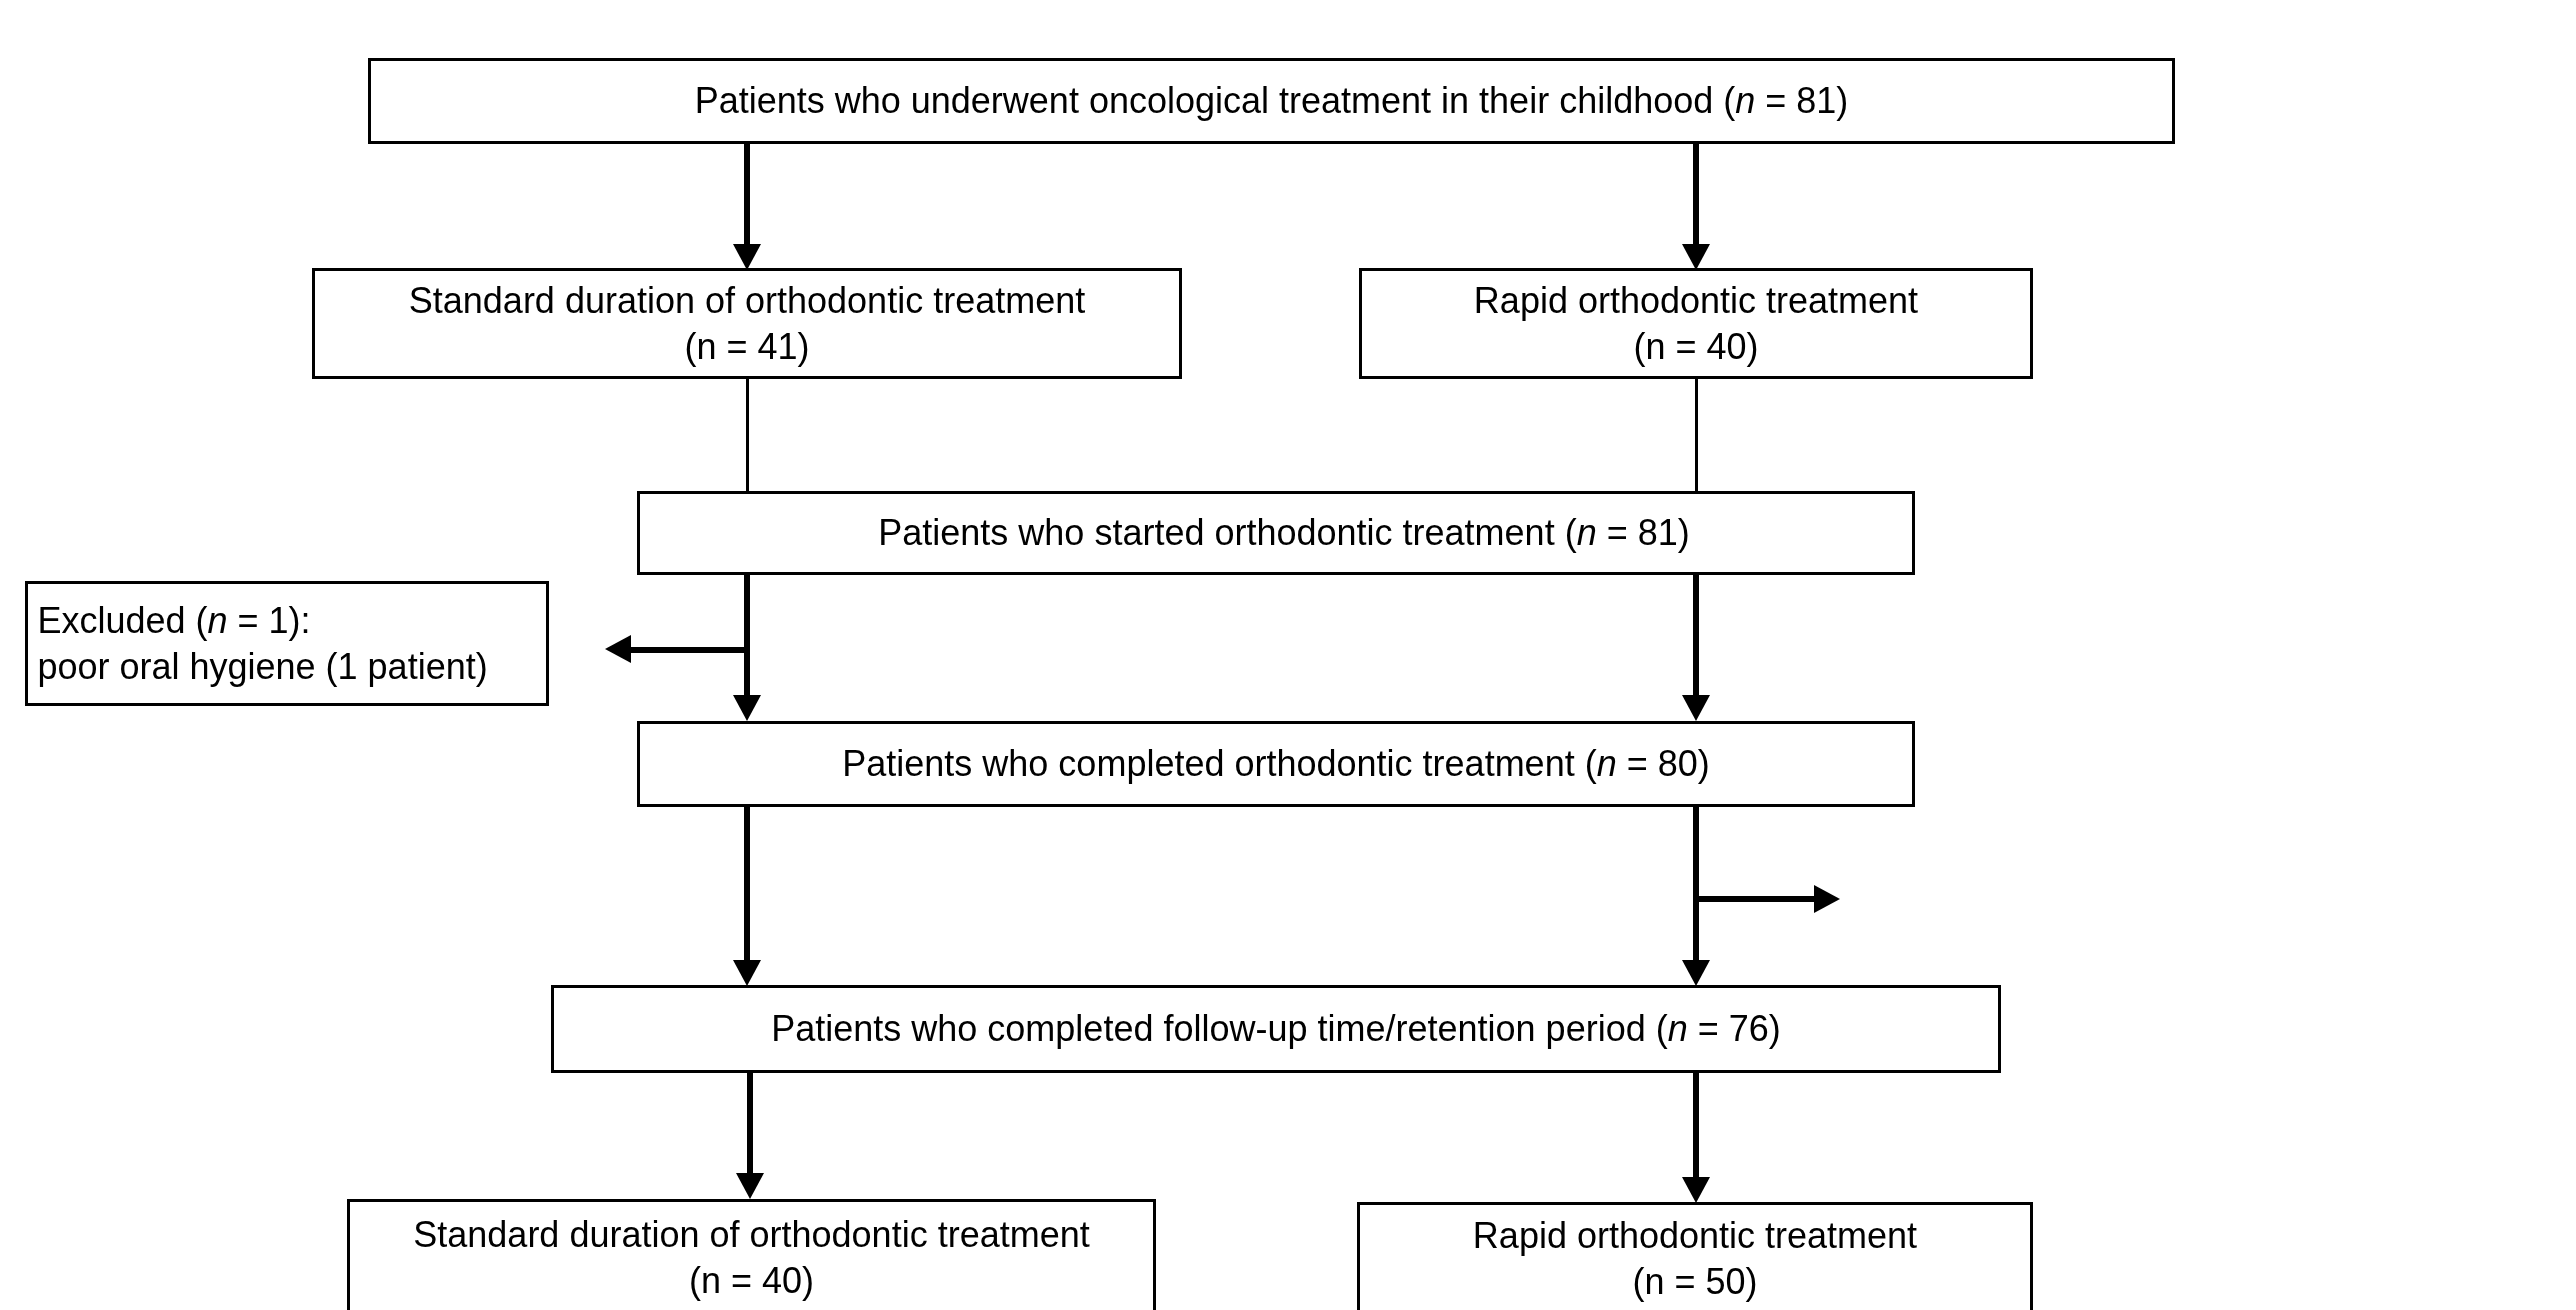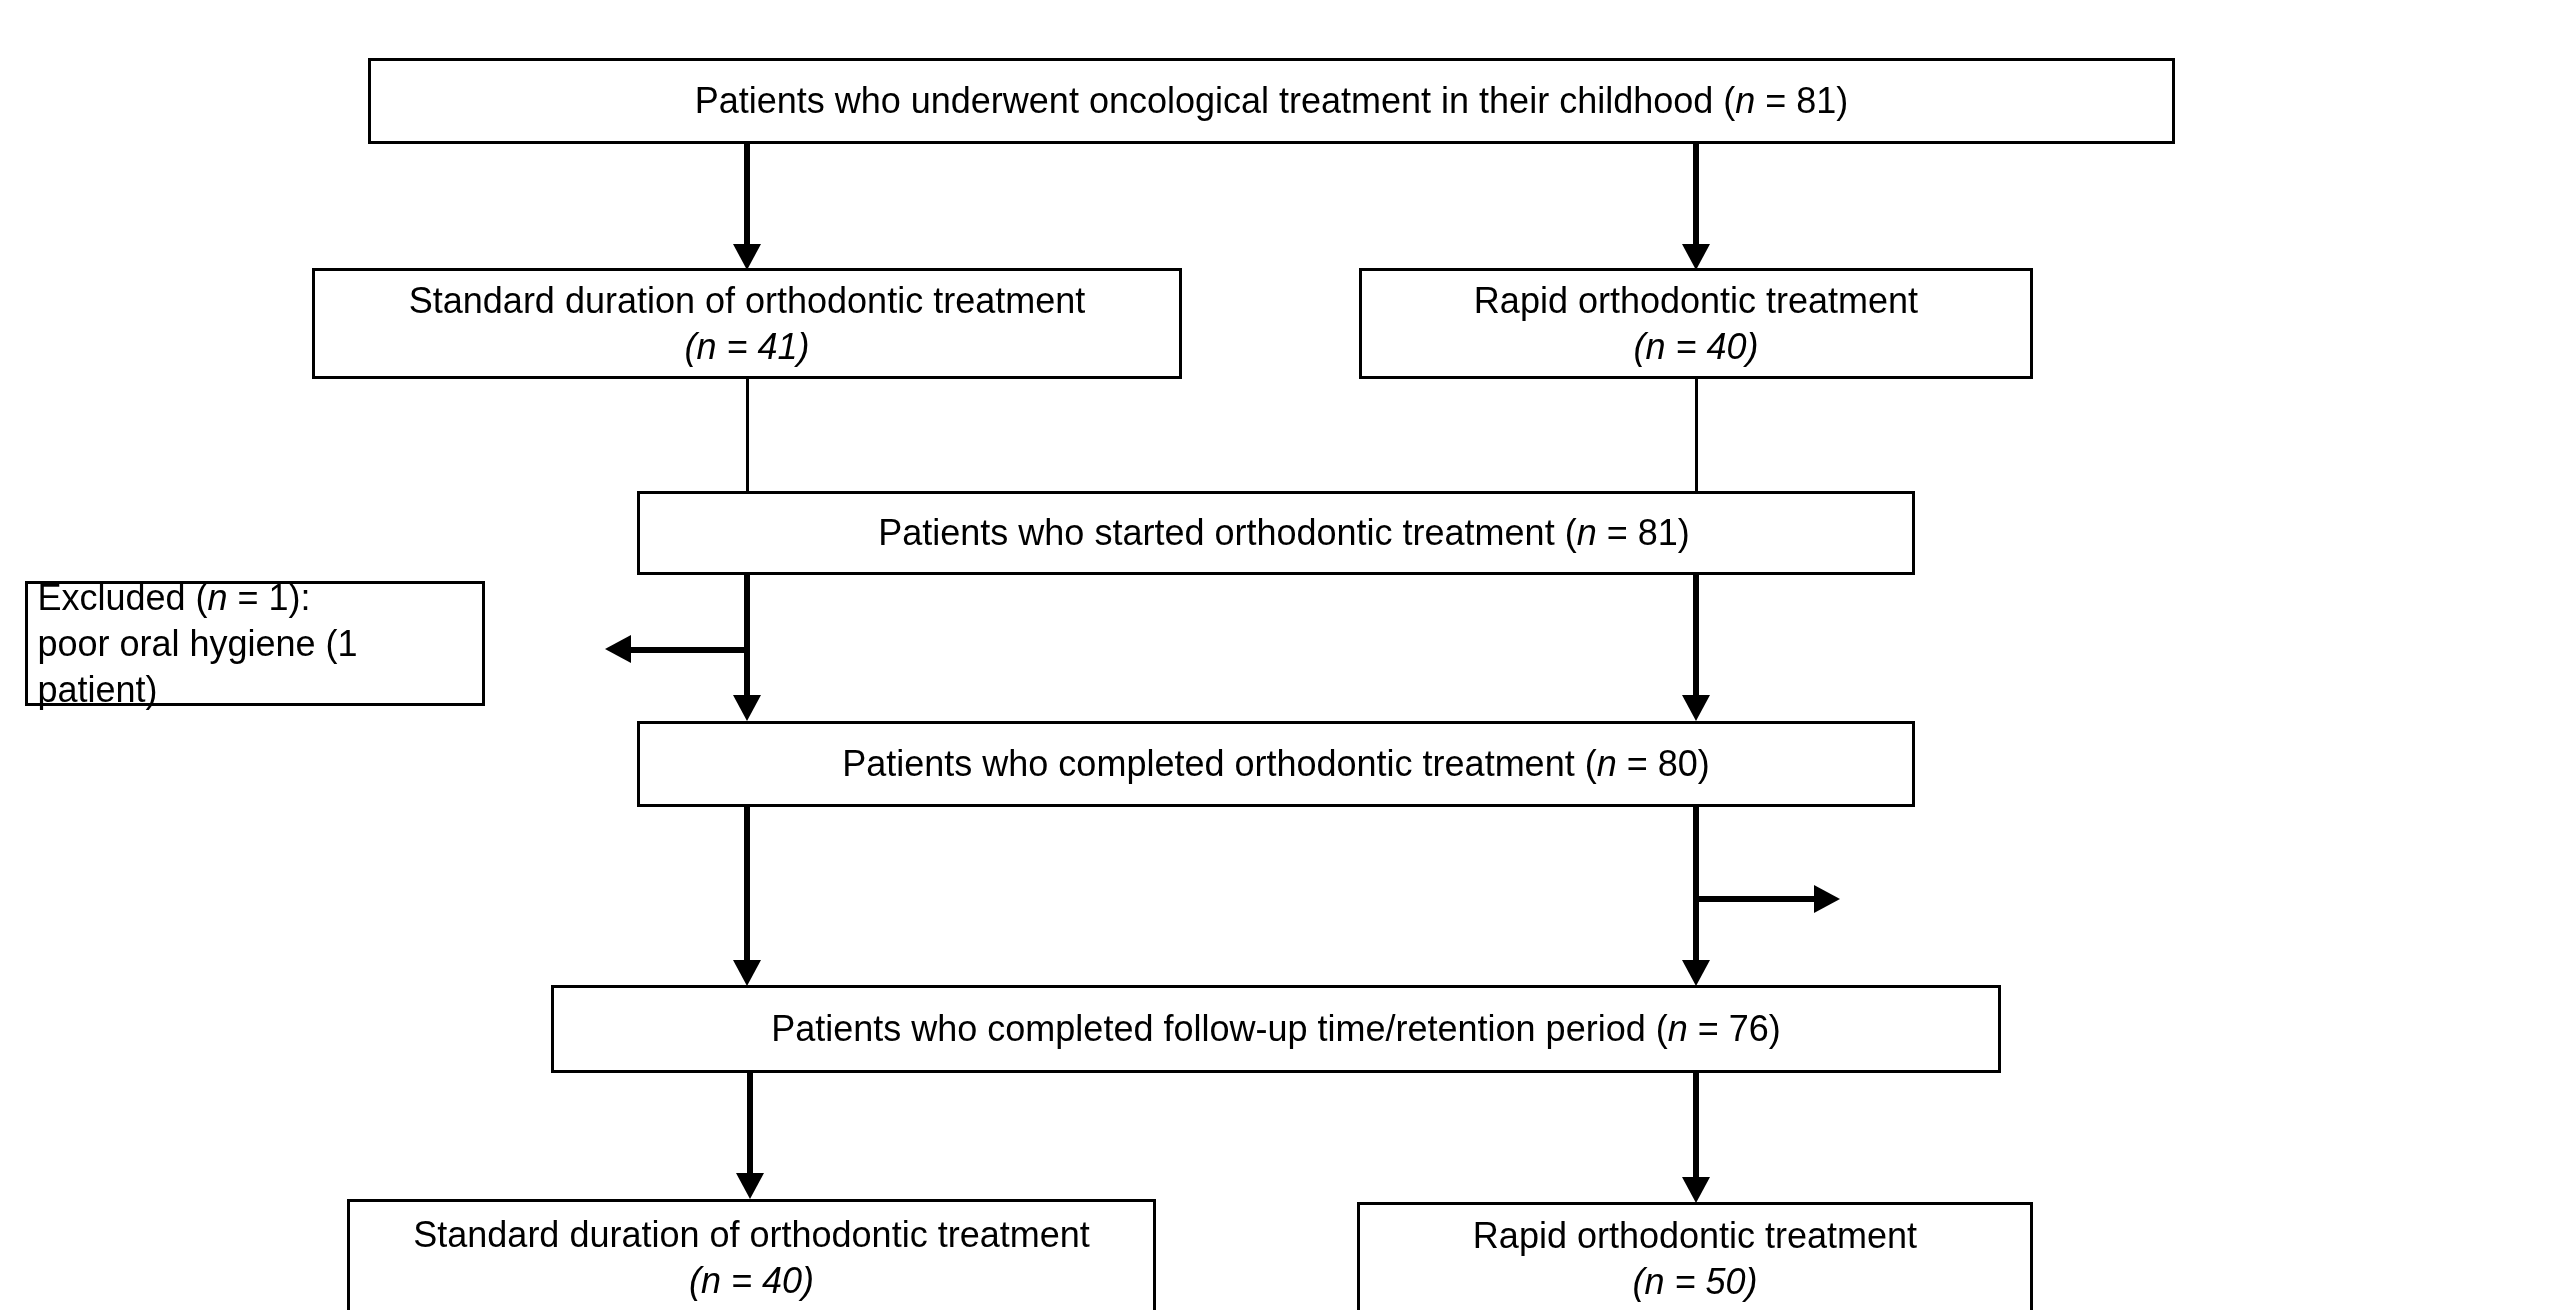--- a/index.html
+++ b/index.html
@@ -30,21 +30,21 @@
     color: #000000;
   }
 
   .box.left-align {
     align-items: flex-start;
     text-align: left;
     padding-left: 9.4px;
     padding-right: 6.7px;
   }
 
-  .nline { font-style: italic; }
+  .nline { }
   i { font-style: italic; }
 
   .vline, .hline {
     position: absolute;
     background: #000000;
   }
 
   .arrow-down {
     position: absolute;
     width: 0; height: 0;
@@ -83,21 +83,21 @@
 
   <div class="box" style="left:1359px; top:237px; width:674px; height:111px;">
     <span>Rapid orthodontic treatment</span>
     <span class="nline">(n = 40)</span>
   </div>
 
   <div class="box" style="left:637px; top:460px; width:1278px; height:84px;padding-left:16px;">
     <span><span>Patients who started orthodontic treatment (</span><i>n</i><span> = 81)</span></span>
   </div>
 
-  <div class="box left-align" style="left:25px; top:550px; width:460px; height:125px;">
+  <div class="box left-align" style="left:25px; top:550px; width:524px; height:125px;">
     <span><span>Excluded (</span><i>n</i><span> = 1):</span></span>
     <span>poor oral hygiene (1 patient)</span>
   </div>
 
   <div class="box" style="left:637px; top:690px; width:1278px; height:86px;">
     <span><span>Patients who completed orthodontic treatment (</span><i>n</i><span> = 80)</span></span>
   </div>
 
 
   <div class="box" style="left:551px; top:954px; width:1450px; height:88px;align-items:center;">

